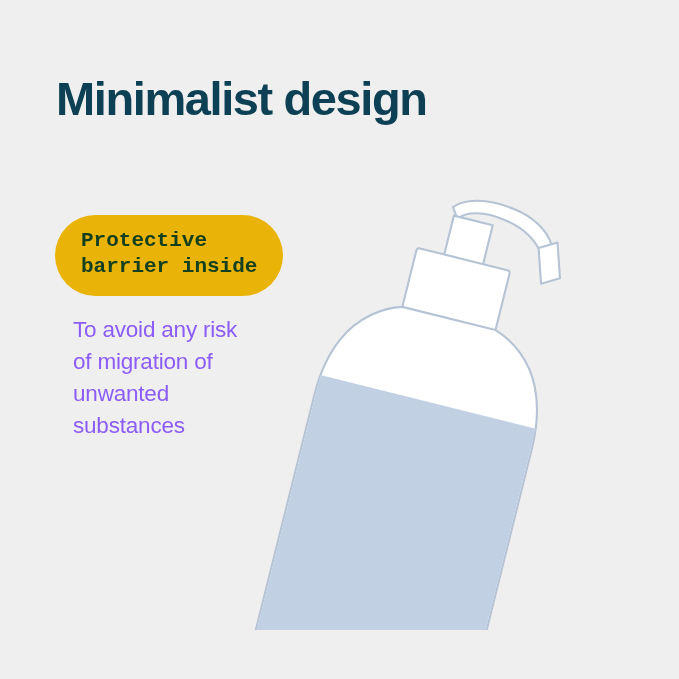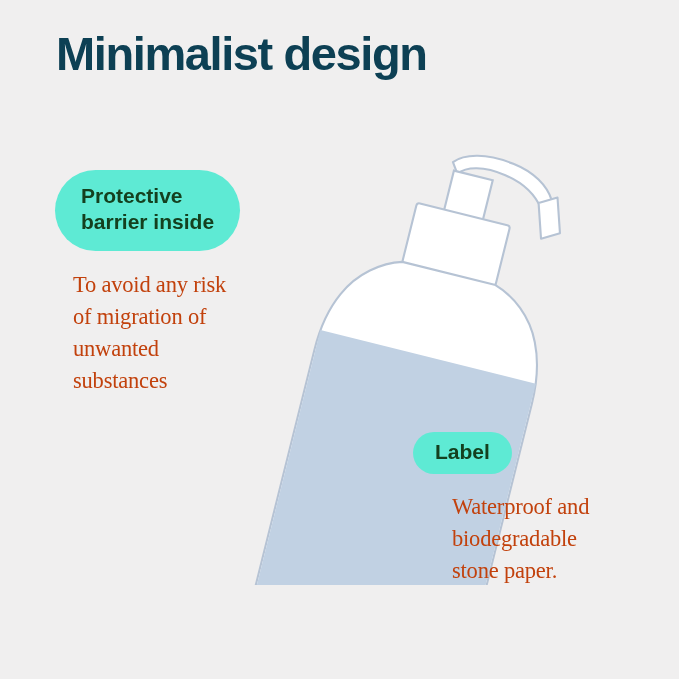--- a/index.html
+++ b/index.html
@@ -12,20 +12,21 @@
     background: #f0efef;
     font-family: "Liberation Sans", sans-serif;
     overflow: hidden;
   }
   #stage {
     position: relative;
     width: 679px;
     height: 585px;
     background: #f0efef;
     overflow: hidden;
+    margin-top: 45px;
   }
 
   
   #bottle-illustration {
     position: absolute;
     left: 0;
     top: 0;
     width: 679px;
     height: 679px;
     z-index: 1;
@@ -46,30 +47,30 @@
     white-space: nowrap;
   }
 
   
   .callout {
     position: absolute;
     z-index: 6;
   }
   .badge {
     display: inline-block;
-    background: #5eead4;
+    background: #eab308;
     color: #14401f;
-    font-family: Liberation Sans, sans-serif;
+    font-family: Liberation Mono, monospace;
     font-weight: 700;
     border-radius: 999px;
     white-space: pre-line;
   }
   .body-text {
-    color: #c2410c;
-    font-family: Liberation Serif, serif;
+    color: #8b5cf6;
+    font-family: Liberation Sans, sans-serif;
     font-weight: 400;
     white-space: pre-line;
   }
 
   
   #callout-protective-barrier {
     left: 55px;
     top: 170px;
     width: 250px;
   }
@@ -171,21 +172,15 @@
 
   <div class="callout" id="callout-protective-barrier">
     <div class="badge">Protective
 barrier inside</div>
     <div class="body-text">To avoid any risk
 of migration of
 unwanted
 substances</div>
   </div>
 
-  <div class="callout" id="callout-label">
-    <div class="badge">Label</div>
-    <div class="body-text">Waterproof and
-biodegradable
-stone paper.</div>
-  </div>
 
 
 </div>
 
 </body></html>

